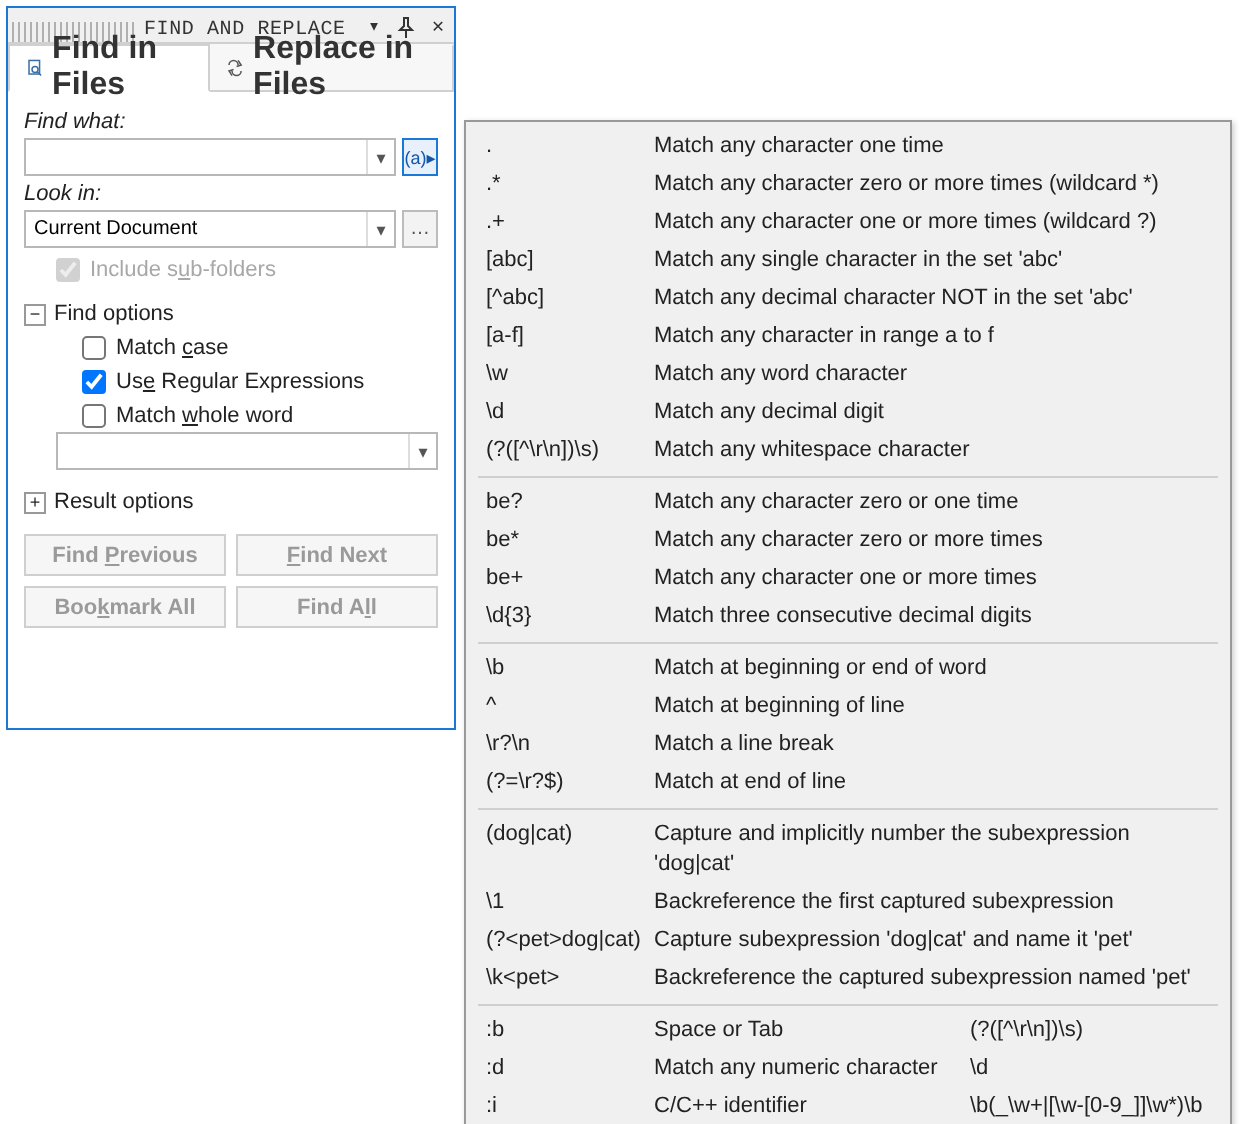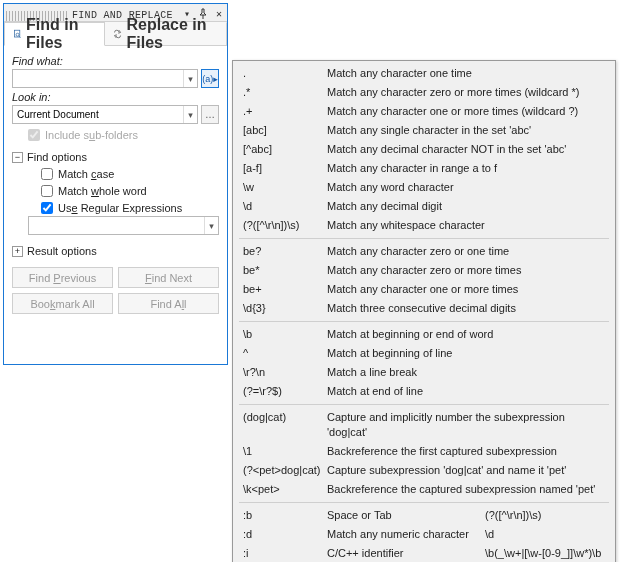--- a/index.html
+++ b/index.html
@@ -20,21 +20,21 @@
 .input-wrap input { flex: 1; border: none; outline: none; font-size: 10px; padding: 0 4px; }
 .dd-btn { width: 14px; display: flex; align-items: center; justify-content: center; border-left: 1px solid #ddd; color: #555; font-size: 9px; }
 .small-btn { width: 18px; height: 19px; border: 1px solid #1a78d6; background: #e8f1fb; display: flex; align-items: center; justify-content: center; font-size: 9px; color: #1358a8; }
 .browse-btn { width: 18px; height: 19px; border: 1px solid #bcbcbc; background: #f3f3f3; display: flex; align-items: center; justify-content: center; font-size: 10px; color: #555; }
 .chk-row { display: flex; align-items: center; gap: 5px; margin-top: 5px; margin-left: 13px; }
 .chk-row input { width: 12px; height: 12px; }
 .chk-row.disabled { color: #a8a8a8; }
 .section-hd { display: flex; align-items: center; gap: 4px; margin-top: 10px; color: #222; }
 .collapse { border: 1px solid #999; width: 11px; height: 11px; font-size: 9px; line-height: 9px; display: flex; align-items: center; justify-content: center; background: #fff; }
 .indent { margin-left: 16px; }
-.btn-grid { display: grid; grid-template-columns: 1fr 1fr; gap: 5px; margin-top: 10px; }
+.btn-grid { display: grid; grid-template-columns: 1fr 1fr; gap: 5px; margin-top: 10px; font-weight: bold; }
 .btn { height: 21px; border: 1px solid #cfcfcf; background: #f6f6f6; font-size: 11px; color: #9a9a9a; display: flex; align-items: center; justify-content: center; }
 .popup { position: absolute; top: 60px; left: 232px; width: 384px; border: 1px solid #999; background: #f0f0f0; box-shadow: 1px 1px 3px rgba(0,0,0,.2); padding: 3px 0; font-size: 11px; }
 .popup .item { display: flex; padding: 2px 10px; line-height: 15px; }
 .popup .item .pat { width: 84px; font-family: inherit; white-space: pre; }
 .popup .item .desc { flex: 1; }
 .popup .item .ex { width: 120px; font-family: inherit; white-space: pre; }
 .popup .sep { height: 1px; background: #cfcfcf; margin: 3px 6px; }
 .u { text-decoration: underline; }
 svg.ic { width: 12px; height: 12px; }
 </style>
@@ -100,26 +100,26 @@
     <div class="section-hd">
       <span class="collapse">−</span>
       <span>Find options</span>
     </div>
     <div class="indent">
       <div class="chk-row">
         <input type="checkbox" style="">
         <span>Match <span class="u">c</span>ase</span>
       </div>
       <div class="chk-row">
+        <input type="checkbox" checked="" style="">
+        <span>Us<span class="u">e</span> Regular Expressions</span>
+      </div>
+      <div class="chk-row">
         <input type="checkbox" style="">
         <span>Match <span class="u">w</span>hole word</span>
-      </div>
-      <div class="chk-row">
-        <input type="checkbox" checked="" style="">
-        <span>Us<span class="u">e</span> Regular Expressions</span>
       </div>
       <div class="row">
         <div class="input-wrap">
           <input value="" style="">
           <span class="dd-btn">▾</span>
         </div>
       </div>
     </div>
 
     <div class="section-hd">

